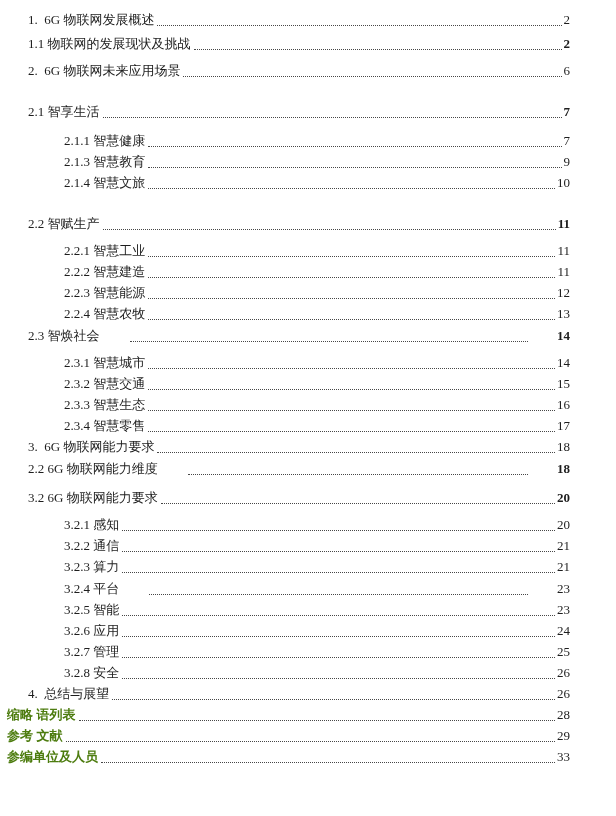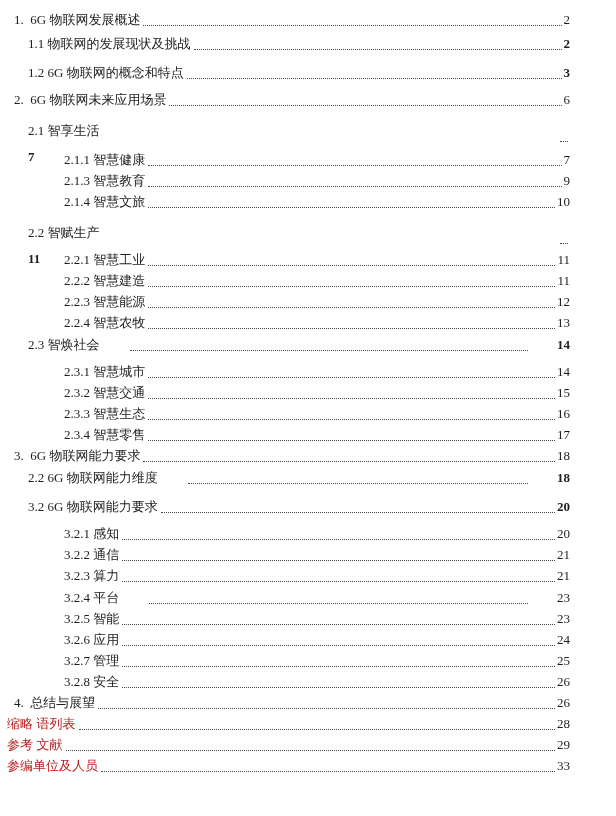--- a/index.html
+++ b/index.html
@@ -13,31 +13,31 @@
     display:flex;align-items:baseline;
     height:21px;line-height:21px;font-size:13px;
   }
   .label{white-space:pre;}
   .leader{
     flex:1;align-self:flex-end;min-width:8px;
     margin:0 2px 4px 3px;
     border-bottom:1.7px dotted #474747;
   }
   .pg{white-space:pre;}
-  .lvl1{padding-left:14px;align-items:center;}
-  .lvl2{padding-left:28px;}
+  .lvl1{padding-left:28px;align-items:center;}
+  .lvl2{padding-left:28px;align-items:center;}
   .lvl3{padding-left:64px;}
   .lvl0{padding-left:7px;}
   .lvl0 .label{
     font-family:"Liberation Sans","DejaVu Sans",sans-serif;
-    font-weight:400;color:#b91c1c;
+    font-weight:700;color:#4d7c0f;
   }
   .lvl2 .pg{font-weight:700;}
   .g1{margin-top:1px;gap:27px;}
-  .g2{margin-top:10px;flex-direction:column;}
+  .g2{margin-top:20px;}
   .g3{margin-top:3px;}
   .g6{margin-top:6px;}
   .g7{margin-top:7px;}
   .g8{margin-top:8px;}
 </style>
 </head>
 <body>
 
 <main class="toc">
 
@@ -46,25 +46,20 @@
     <span class="leader"></span>
     <span class="pg">2</span>
   </div>
 
   <div class="row lvl2 g3">
     <span class="label">1.1 物联网的发展现状及挑战</span>
     <span class="leader"></span>
     <span class="pg">2</span>
   </div>
 
-  <div class="row lvl2 g8">
-    <span class="label">1.2 6G 物联网的概念和特点</span>
-    <span class="leader"></span>
-    <span class="pg">3</span>
-  </div>
 
 
   <div class="row lvl1 g6">
     <span class="label">2.  6G 物联网未来应用场景</span>
     <span class="leader"></span>
     <span class="pg">6</span>
   </div>
 
   <div class="row lvl2 g2">
     <span class="label">2.1 智享生活</span>

